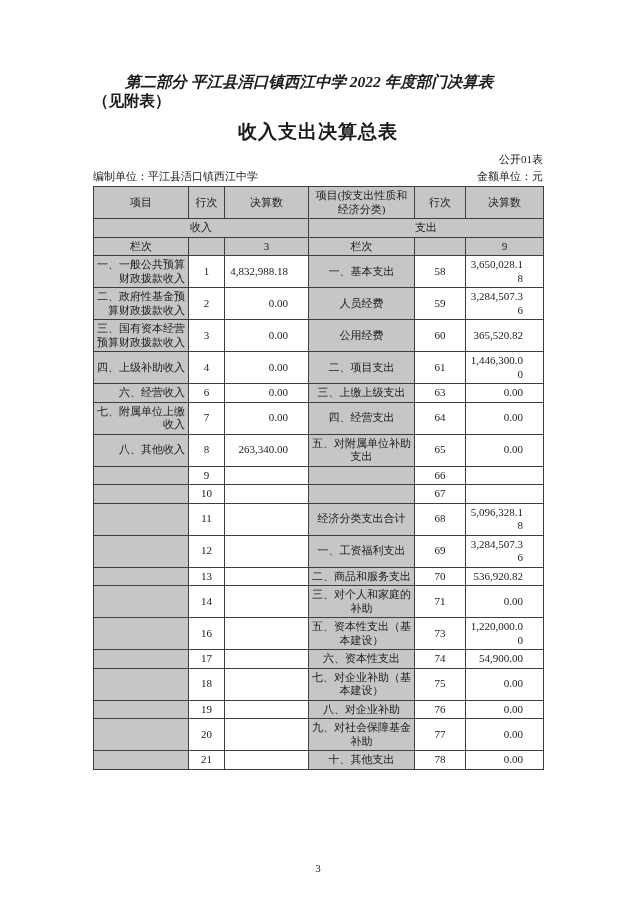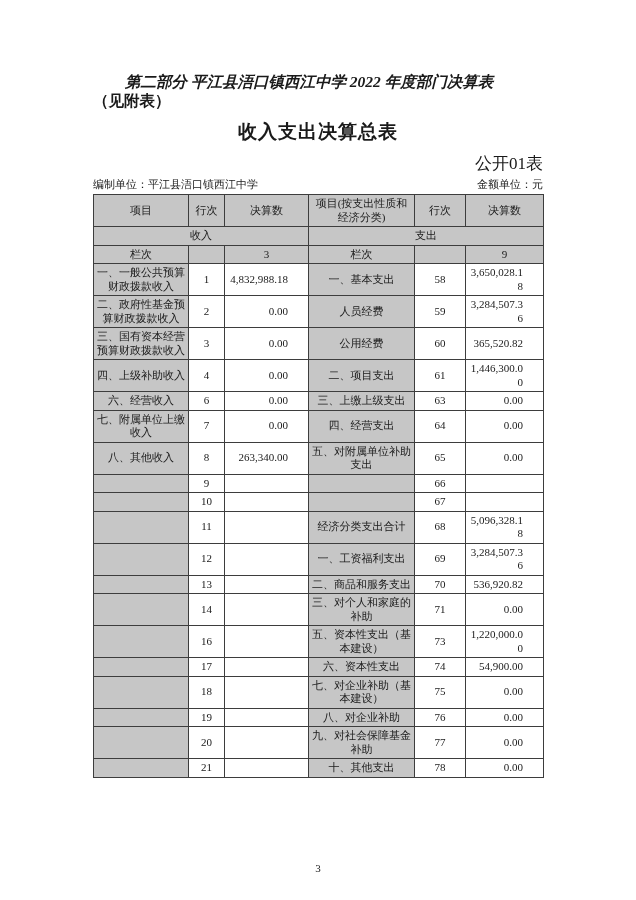--- a/index.html
+++ b/index.html
@@ -4,30 +4,30 @@
 <style>
   html,body{margin:0;padding:0;background:#9c9c9c;}
   .page{
     width:636px;height:900px;margin:0 auto;background:#ffffff;
     position:relative;box-sizing:border-box;padding:72px 93px 0 93px;
     font-family:"Liberation Serif", serif;color:#1a1a1a;
   }
   .section-title{font-weight:bold;font-size:15.5px;line-height:19px;}
   .section-title .indent{padding-left:32px;font-style:italic;}
   .main-title{text-align:center;font-size:19px;font-weight:bold;margin:9px 0 0 0;letter-spacing:1px;font-family:Liberation Mono, monospace;}
-  .table-no{text-align:right;font-size:17px;margin-top:7px;}
+  .table-no{text-align:right;font-size:11px;margin-top:7px;}
   .meta{display:flex;justify-content:space-between;font-size:11px;margin:2px 0 2px 0;}
   table{width:100%;border-collapse:collapse;table-layout:fixed;}
   th,td{
     border:1px solid #3d3d3d;font-size:11px;line-height:13.5px;
     padding:2px 3px;vertical-align:middle;font-weight:normal;
     word-break:break-all;overflow:hidden;
   }
   thead th, thead td{background:var(--gray,#c6c6c6);text-align:center;}
-  td.c-item{background:var(--gray,#c6c6c6);text-align:center;}
+  td.c-item{background:var(--gray,#c6c6c6);text-align:right;}
   td.c-item-exp{background:var(--gray,#c6c6c6);text-align:center;}
   td.c-line{text-align:center;}
   td.c-amount{text-align:right;padding-right:20px;}
   tbody tr{height:18px;}
   .page-number{position:absolute;bottom:26px;left:0;right:0;text-align:center;font-size:11px;}
 </style>
 </head>
 <body>
 
 <div class="page">

